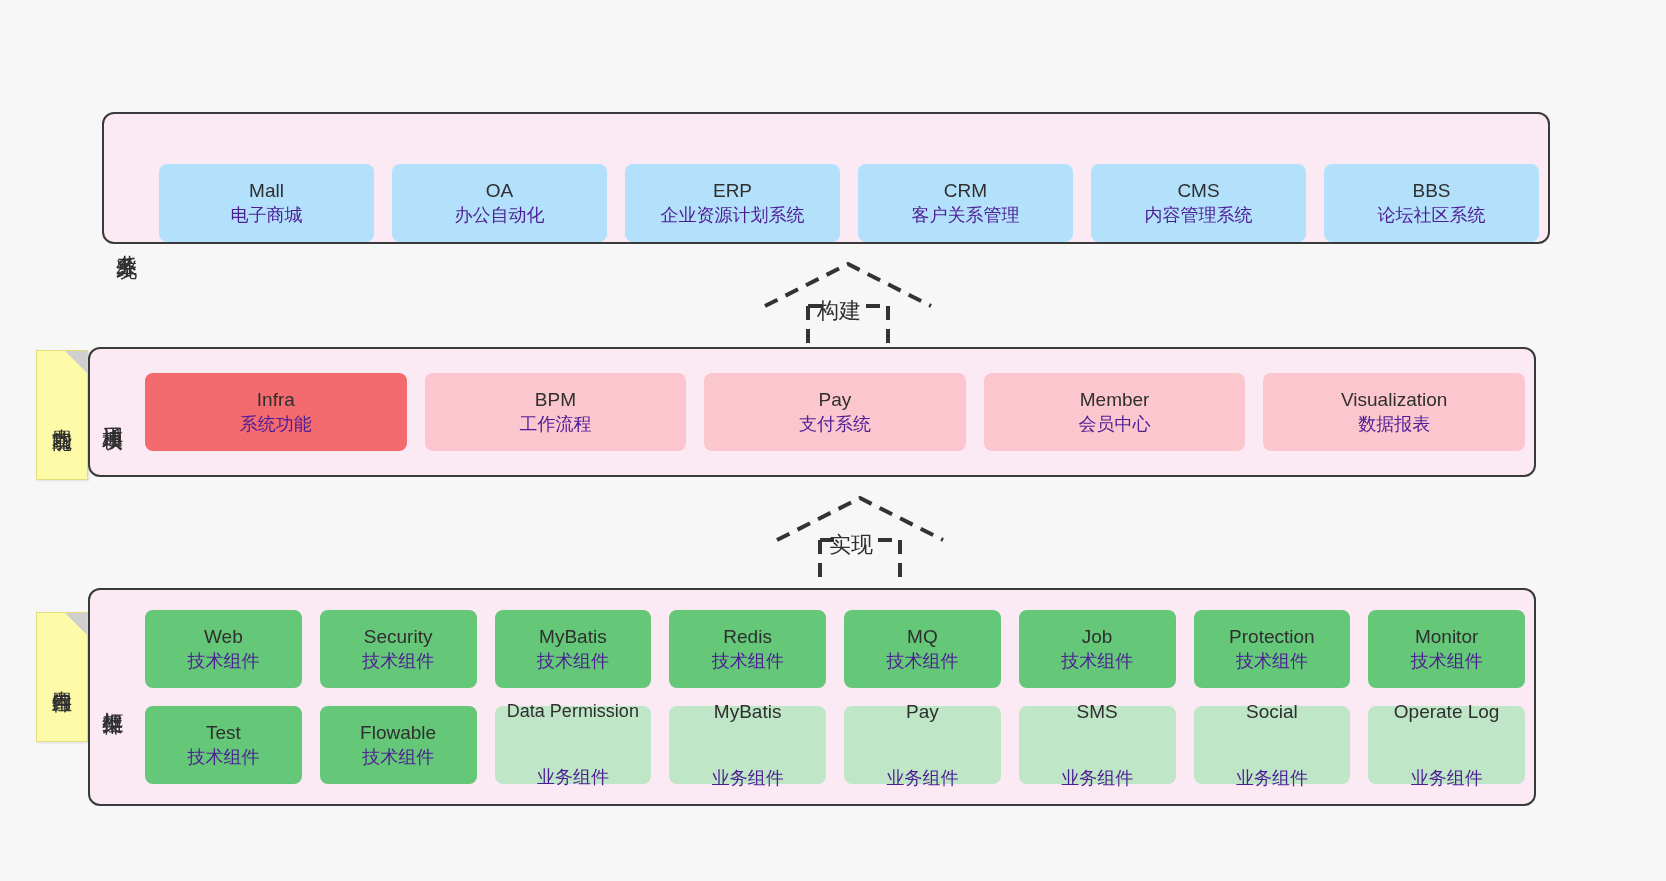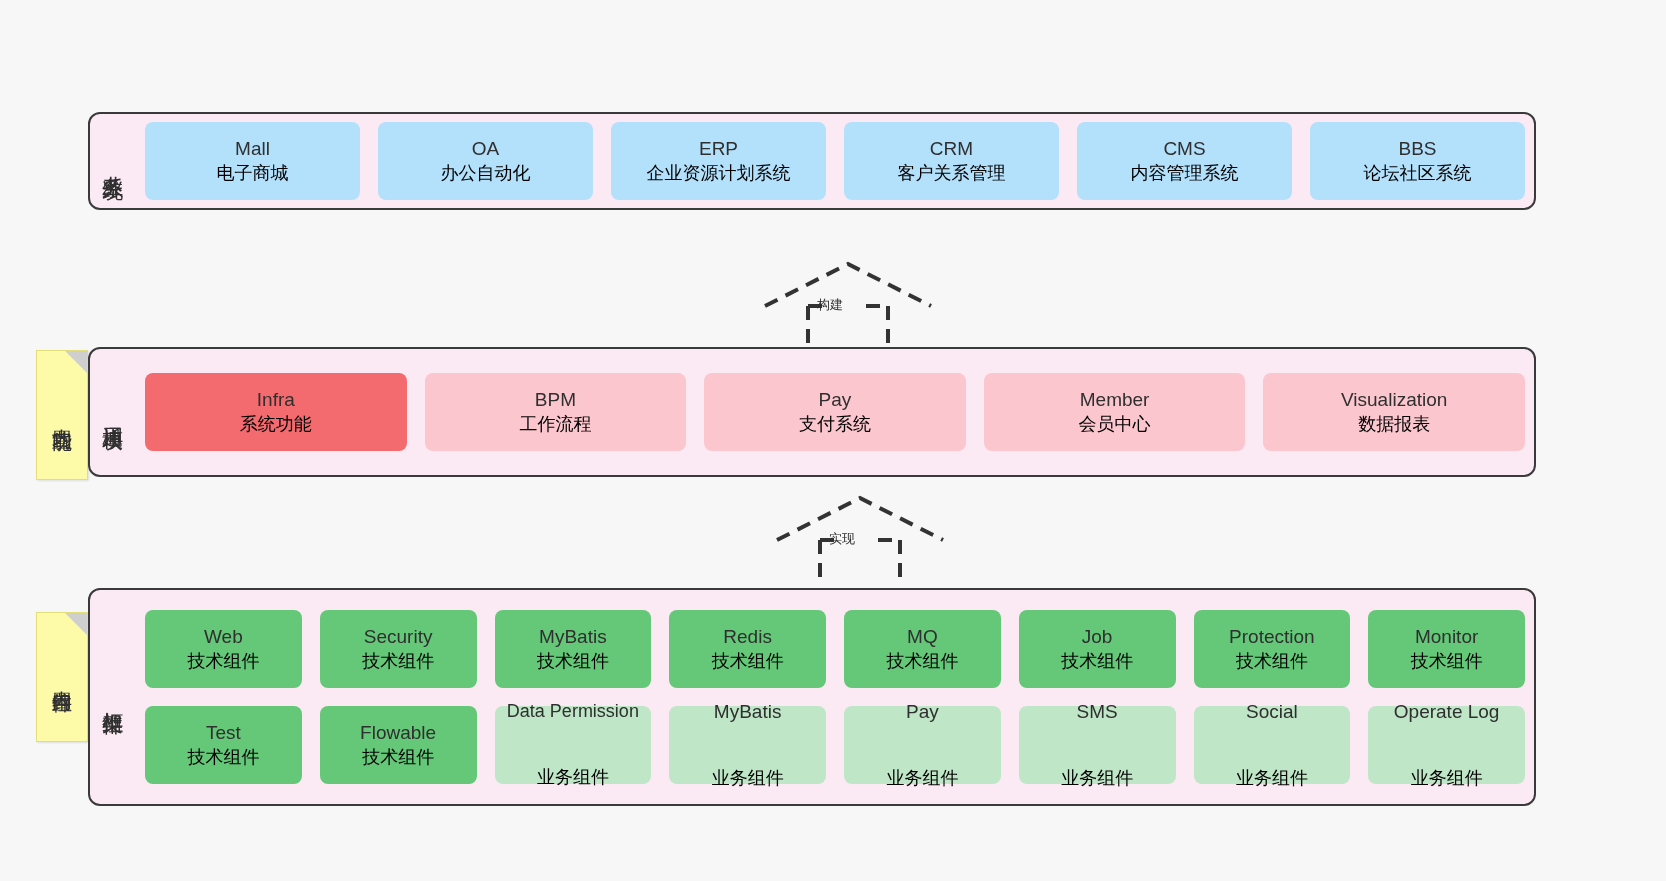--- a/index.html
+++ b/index.html
@@ -61,21 +61,21 @@
     border-radius: 8px;
     display: flex;
     flex-direction: column;
     align-items: center;
     justify-content: center;
     text-align: center;
     line-height: 1.2;
     padding: 2px 6px;
   }
   .node .t1 { font-size: 19px; color: #2f2f2f; }
-  .node .t2 { font-size: 18px; color: #000000; margin-top: 2px; }
+  .node .t2 { font-size: 18px; color: #4c1d95; margin-top: 2px; }
   .node.two-line-title .t1 { font-size: 18px; }
 
   .c-blue       { background: #b3e0fb; }
   .c-red        { background: #f36a6f; }
   .c-pink       { background: #fbc6ce; }
   .c-green      { background: #64c878; }
   .c-lightgreen { background: #bfe6c6; gap: 42px; }
 
   
   .sticky {
@@ -102,32 +102,32 @@
     width: 0; height: 0;
     border-top: 22px solid #cfcfcf;
     border-left: 22px solid transparent;
   }
 
   
   .connector { position: absolute; }
   .connector svg { display: block; overflow: visible; }
   .connector .clabel {
     position: absolute;
-    font-size: 13px;
+    font-size: 22px;
     color: #2f2f2f;
     background: transparent;
     white-space: nowrap;
   }
 </style>
 </head>
 <body>
 
 <div id="stage">
 
-  <div class="band" style="left:88px; top:112px; width:1448px; height:98px;">
+  <div class="band" style="left:102px; top:112px; width:1448px; height:132px;align-items:flex-end;">
     <div class="band-label">业务系统</div>
     <div class="band-items">
       <div class="node c-blue">
         <span class="t1">Mall</span>
         <span class="t2">电子商城</span>
       </div>
       <div class="node c-blue">
         <span class="t1">OA</span>
         <span class="t2">办公自动化</span>
       </div>

